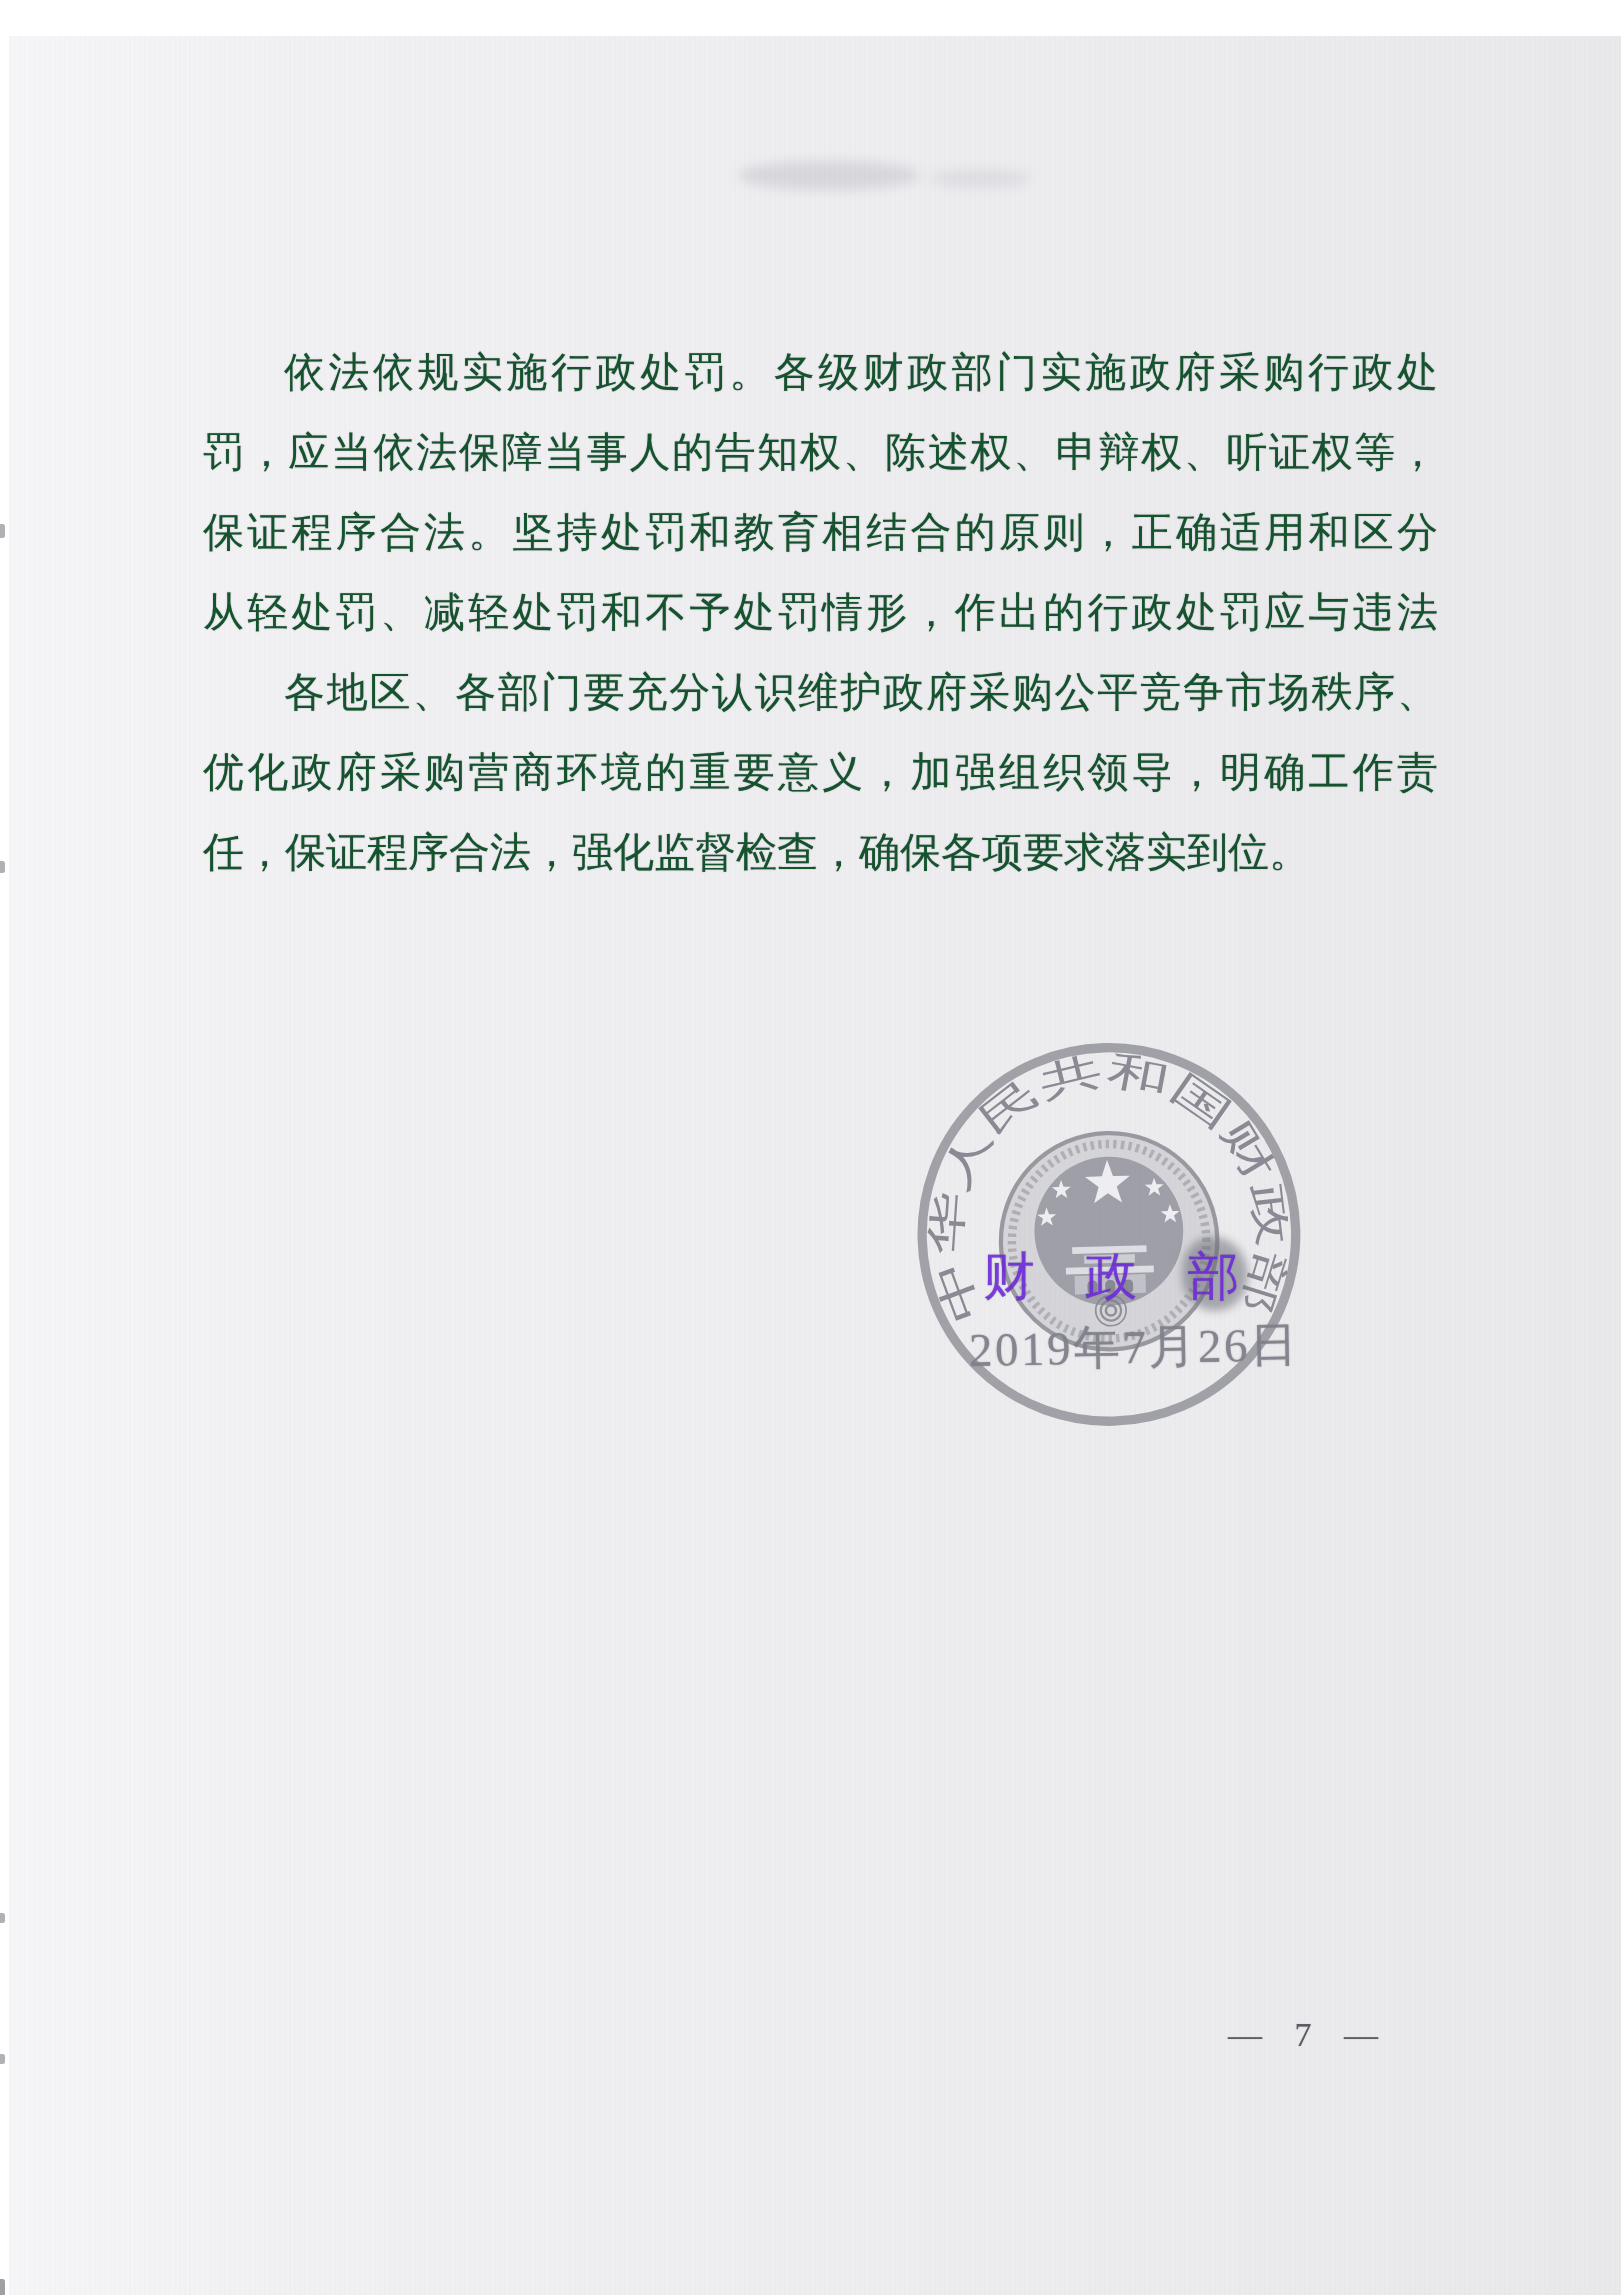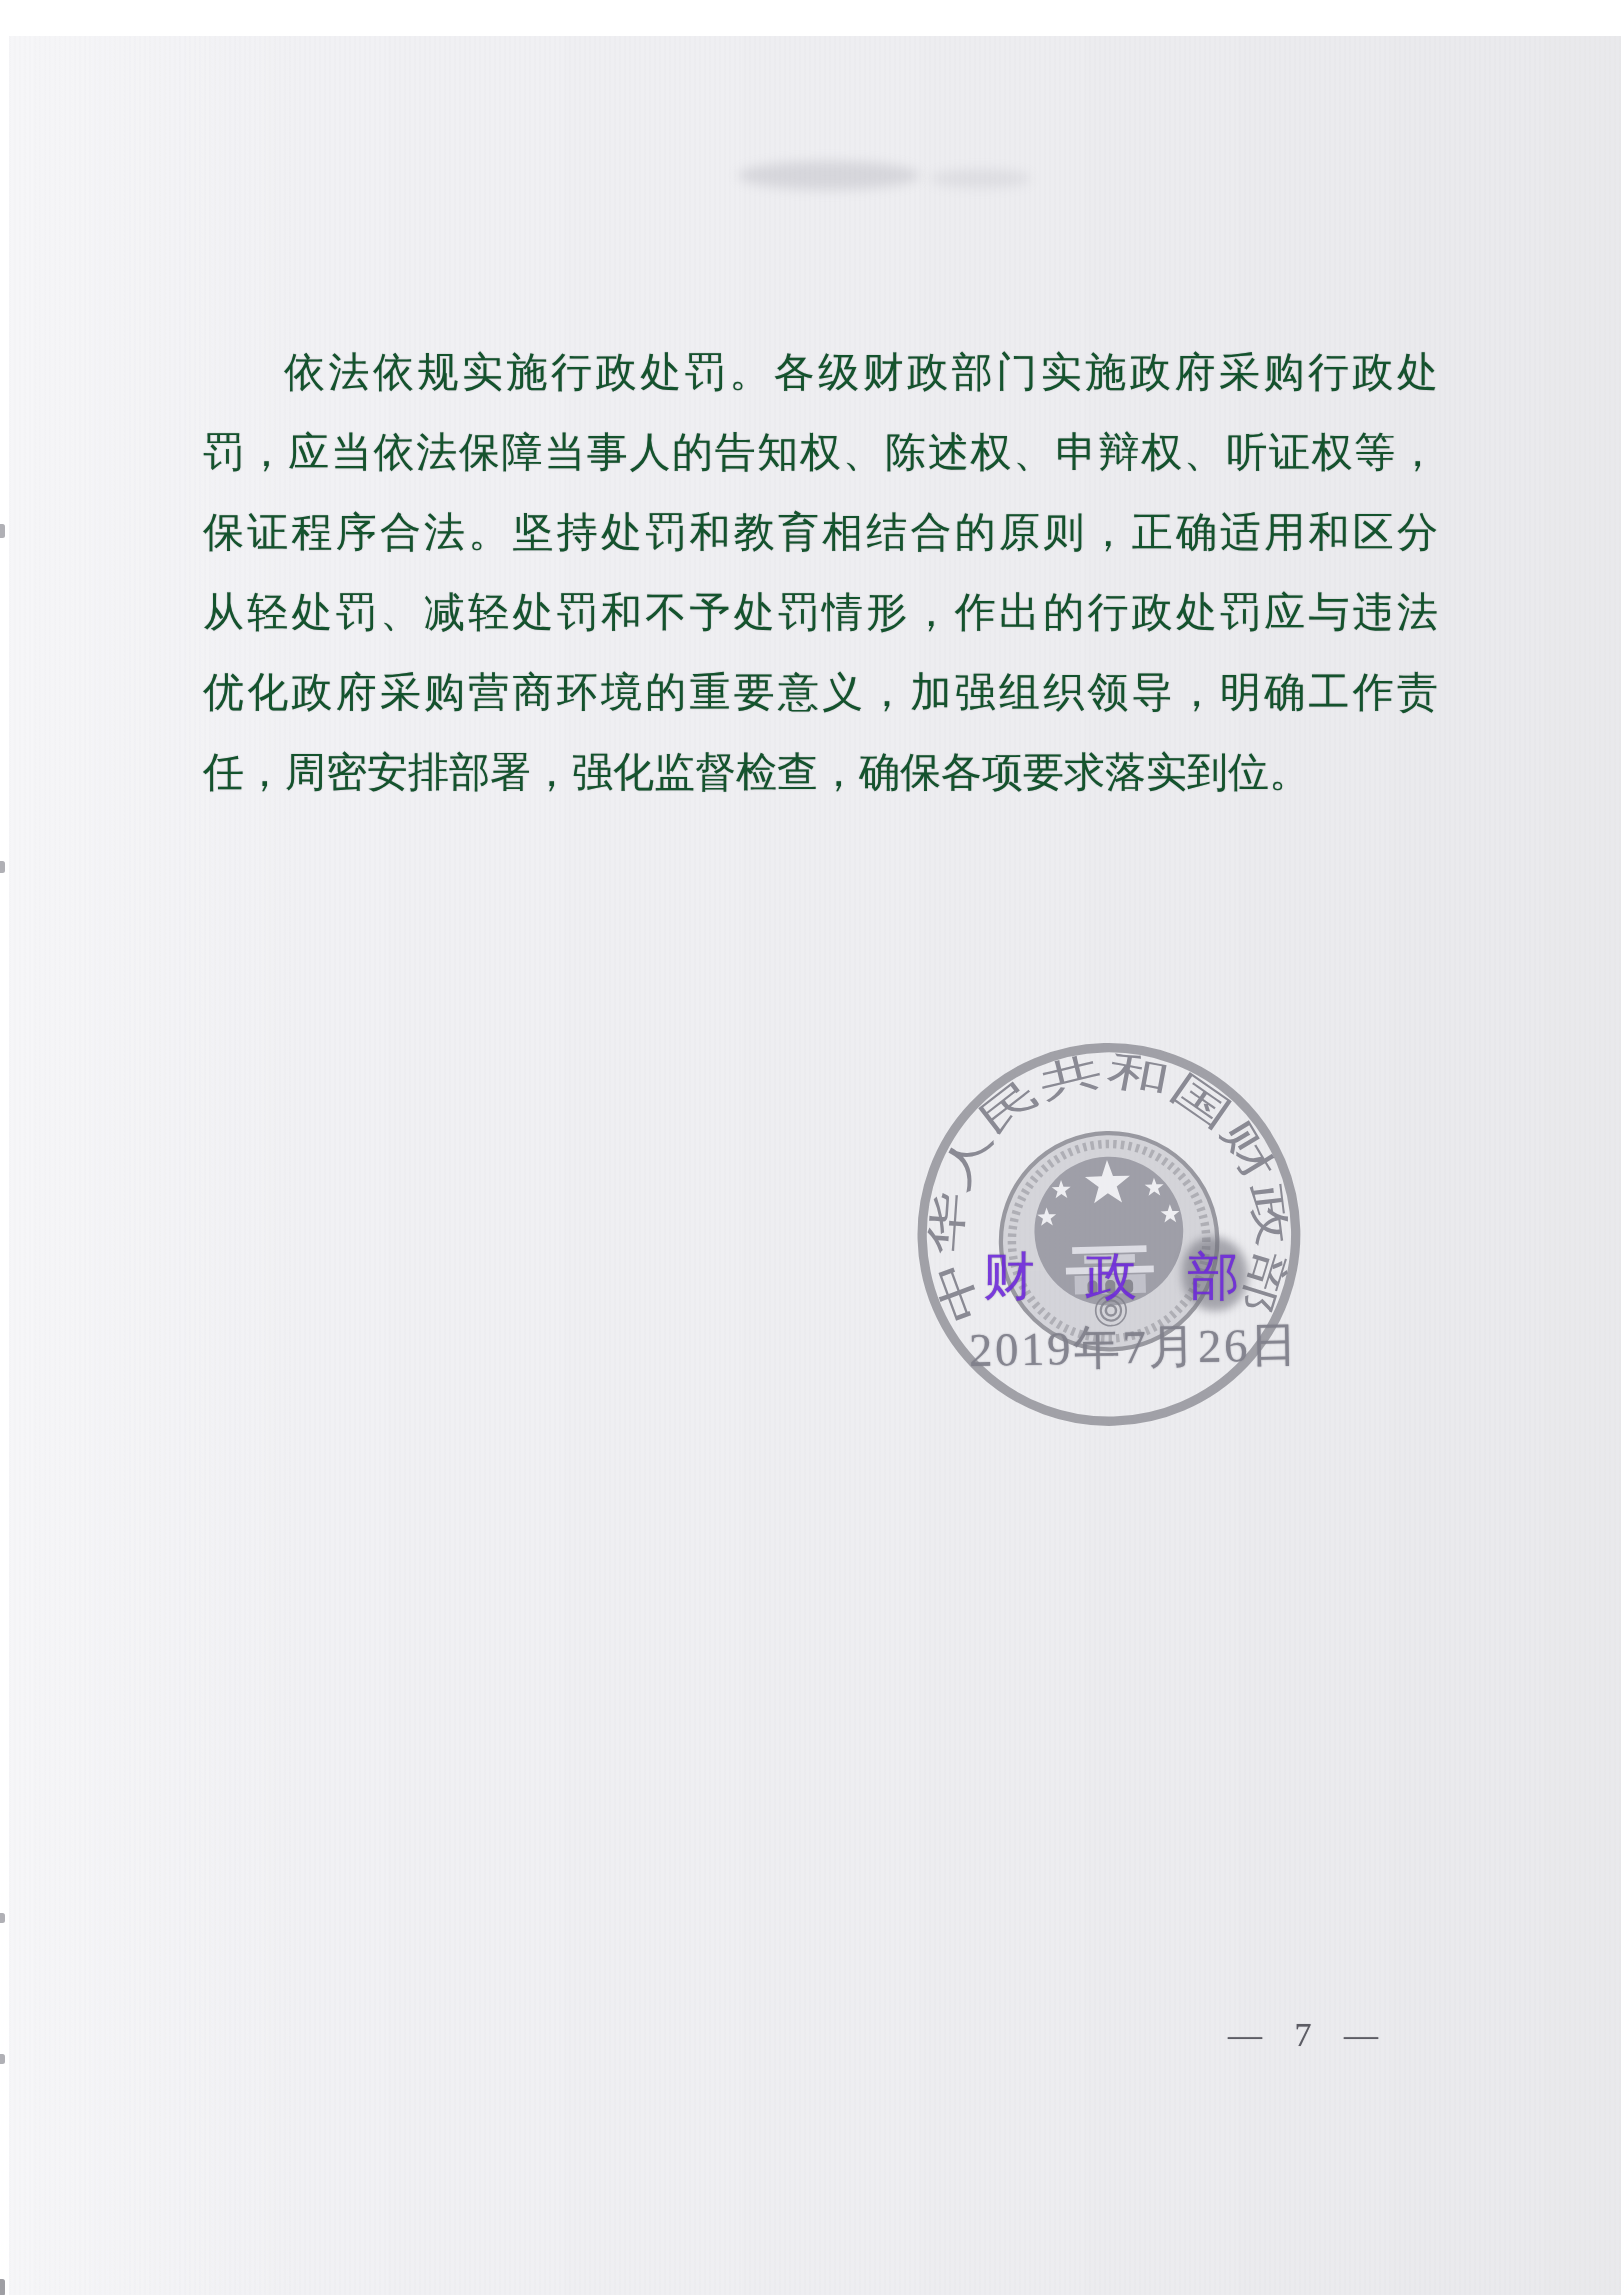--- a/index.html
+++ b/index.html
@@ -100,22 +100,23 @@
 <div class="paper"></div>
 
 <div class="smudge" style="left:738px;top:161px;width:182px;height:29px;opacity:.28;"></div>
 <div class="smudge" style="left:930px;top:169px;width:101px;height:18.6px;opacity:.18;"></div>
 
 <div class="text-block" id="text-block">
     <div class="line indent">依法依规实施行政处罚。各级财政部门实施政府采购行政处</div>
     <div class="line">罚，应当依法保障当事人的告知权、陈述权、申辩权、听证权等，</div>
     <div class="line">保证程序合法。坚持处罚和教育相结合的原则，正确适用和区分</div>
     <div class="line">从轻处罚、减轻处罚和不予处罚情形，作出的行政处罚应与违法</div>
+    <div class="line indent">各地区、各部门要充分认识维护政府采购公平竞争市场秩序、</div>
     <div class="line">优化政府采购营商环境的重要意义，加强组织领导，明确工作责</div>
-    <div class="line short">任，周密安排部署，强化监督检查，确保各项要求落实到位。</div>
+    <div class="line short">任，保证程序合法，强化监督检查，确保各项要求落实到位。</div>
   </div>
 
 <div class="seal-wrap">
   <svg width="404" height="404" viewBox="0 0 478 478">
     <circle cx="239" cy="236" r="221" fill="none" stroke="#8d8d95" stroke-width="11" opacity=".8"></circle>
     <path id="arcPath" d="M 100.3 344.4 A 176 176 0 1 1 377.7 344.4" fill="none"></path>
     <text font-size="47" fill="#82828c" opacity=".92" font-family="Liberation Serif, DejaVu Serif, serif">
       <textPath href="#arcPath" startOffset="50%" text-anchor="middle" textLength="742" lengthAdjust="spacingAndGlyphs">中华人民共和国财政部</textPath>
     </text>
 

